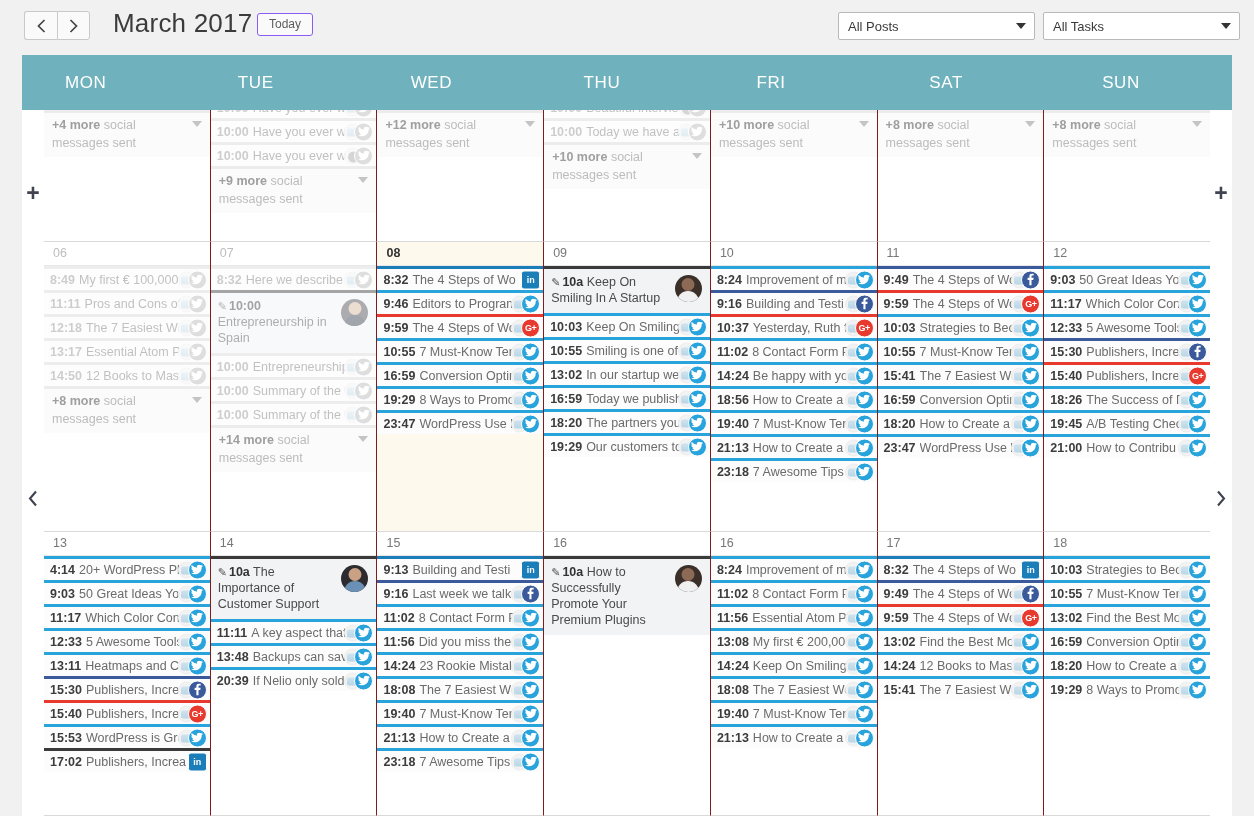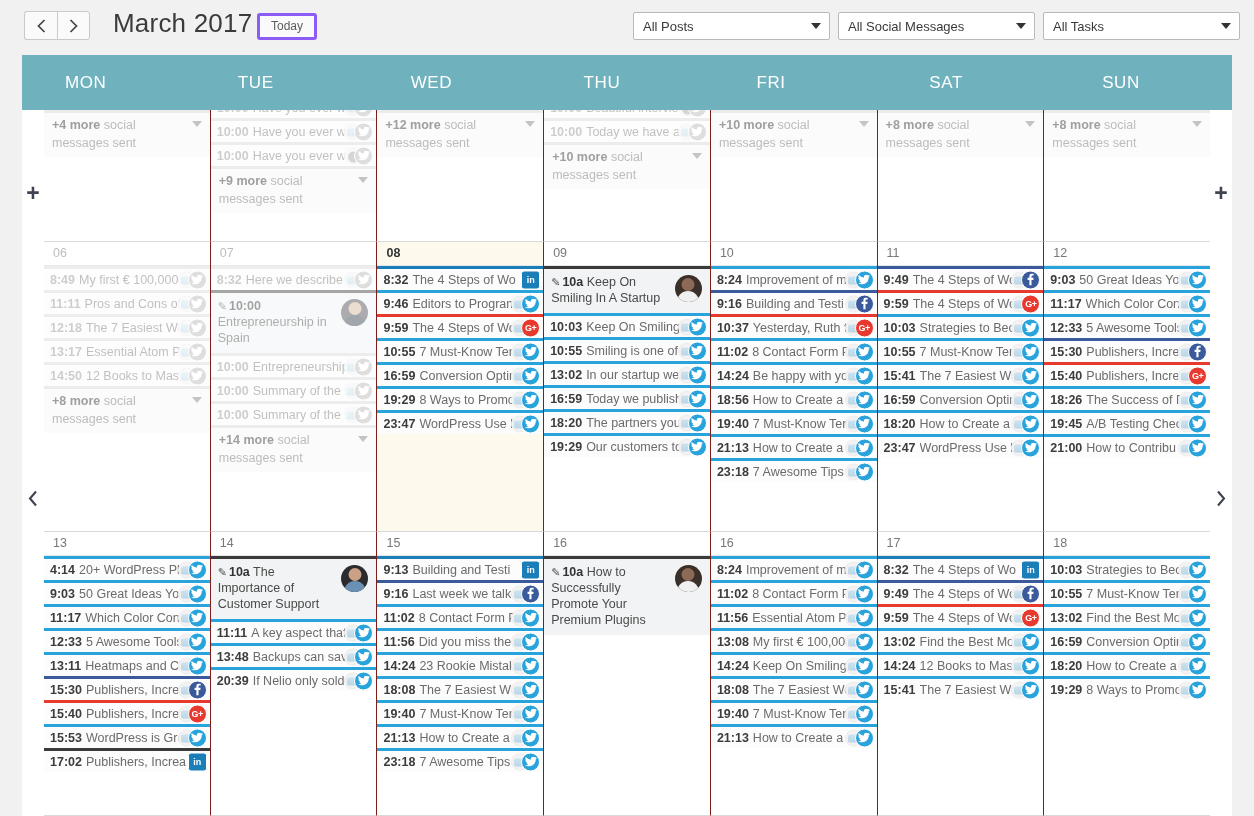--- a/index.html
+++ b/index.html
@@ -33,21 +33,21 @@
 
   .month-title {
     position: absolute; left: 113px; top: 8px;
     font-size: 26px; color: #3b3b3b; font-weight: normal;
     letter-spacing: .2px;
     white-space: nowrap;
   }
   .today-btn {
     position: absolute; left: 257px; top: 13px;
     padding: 3px 11px 4px;
-    background: #fafafa; border: 3px solid #8b5cf6; border-radius: 3px;
+    background: #fafafa; border: 1px solid #8b5cf6; border-radius: 3px;
     font-size: 12px; color: #5c5c5c; cursor: pointer;
   }
 
   .filters { position: absolute; right: 14px; top: 12px; display: flex; gap: 8px; }
   .select {
     position: relative;
     height: 28px;
     background: #fff;
     border: 1px solid #b9b9b9;
     border-radius: 2px;
@@ -285,24 +285,20 @@
     </div>
   </div>
   <div class="month-title">March 2017</div>
   <div class="today-btn">Today</div>
 
   <div class="filters">
     <div class="select w1">
       <span>All Posts</span>
       <span class="caret"></span>
     </div>
-    <div class="select w2">
-      <span>All Social Messages</span>
-      <span class="caret"></span>
-    </div>
     <div class="select w3">
       <span>All Tasks</span>
       <span class="caret"></span>
     </div>
   </div>
 </div>
 
 <div class="cal-wrap">
   <div class="weekdays" id="weekdays">
       <div class="weekday">MON</div>
@@ -1326,21 +1322,21 @@
                   <span class="thumb"></span>
                   <span class="net tw">
                     <svg width="12" height="10" viewBox="0 0 16 13">
                       <path fill="#fff" d="M16 1.6a6.4 6.4 0 0 1-1.9.5 3.3 3.3 0 0 0 1.4-1.8 6.6 6.6 0 0 1-2.1.8A3.3 3.3 0 0 0 7.8 4a9.3 9.3 0 0 1-6.8-3.4 3.3 3.3 0 0 0 1 4.4A3.3 3.3 0 0 1 .5 4.6v.1a3.3 3.3 0 0 0 2.6 3.2 3.3 3.3 0 0 1-1.5.1 3.3 3.3 0 0 0 3 2.3A6.6 6.6 0 0 1 0 11.6a9.3 9.3 0 0 0 5 1.5c6 0 9.3-5 9.3-9.3v-.4A6.6 6.6 0 0 0 16 1.6z"></path>
                     </svg>
                   </span>
                 </span>
               </div>
               <div class="ev ev-bar-tw">
                 <span class="t">13:08</span>
-                <span class="x">My first € 100,00</span>
+                <span class="x">My first € 200,00</span>
                 <span class="badge-wrap">
                   <span class="thumb"></span>
                   <span class="net tw">
                     <svg width="12" height="10" viewBox="0 0 16 13">
                       <path fill="#fff" d="M16 1.6a6.4 6.4 0 0 1-1.9.5 3.3 3.3 0 0 0 1.4-1.8 6.6 6.6 0 0 1-2.1.8A3.3 3.3 0 0 0 7.8 4a9.3 9.3 0 0 1-6.8-3.4 3.3 3.3 0 0 0 1 4.4A3.3 3.3 0 0 1 .5 4.6v.1a3.3 3.3 0 0 0 2.6 3.2 3.3 3.3 0 0 1-1.5.1 3.3 3.3 0 0 0 3 2.3A6.6 6.6 0 0 1 0 11.6a9.3 9.3 0 0 0 5 1.5c6 0 9.3-5 9.3-9.3v-.4A6.6 6.6 0 0 0 16 1.6z"></path>
                     </svg>
                   </span>
                 </span>
               </div>
               <div class="ev ev-bar-tw">

